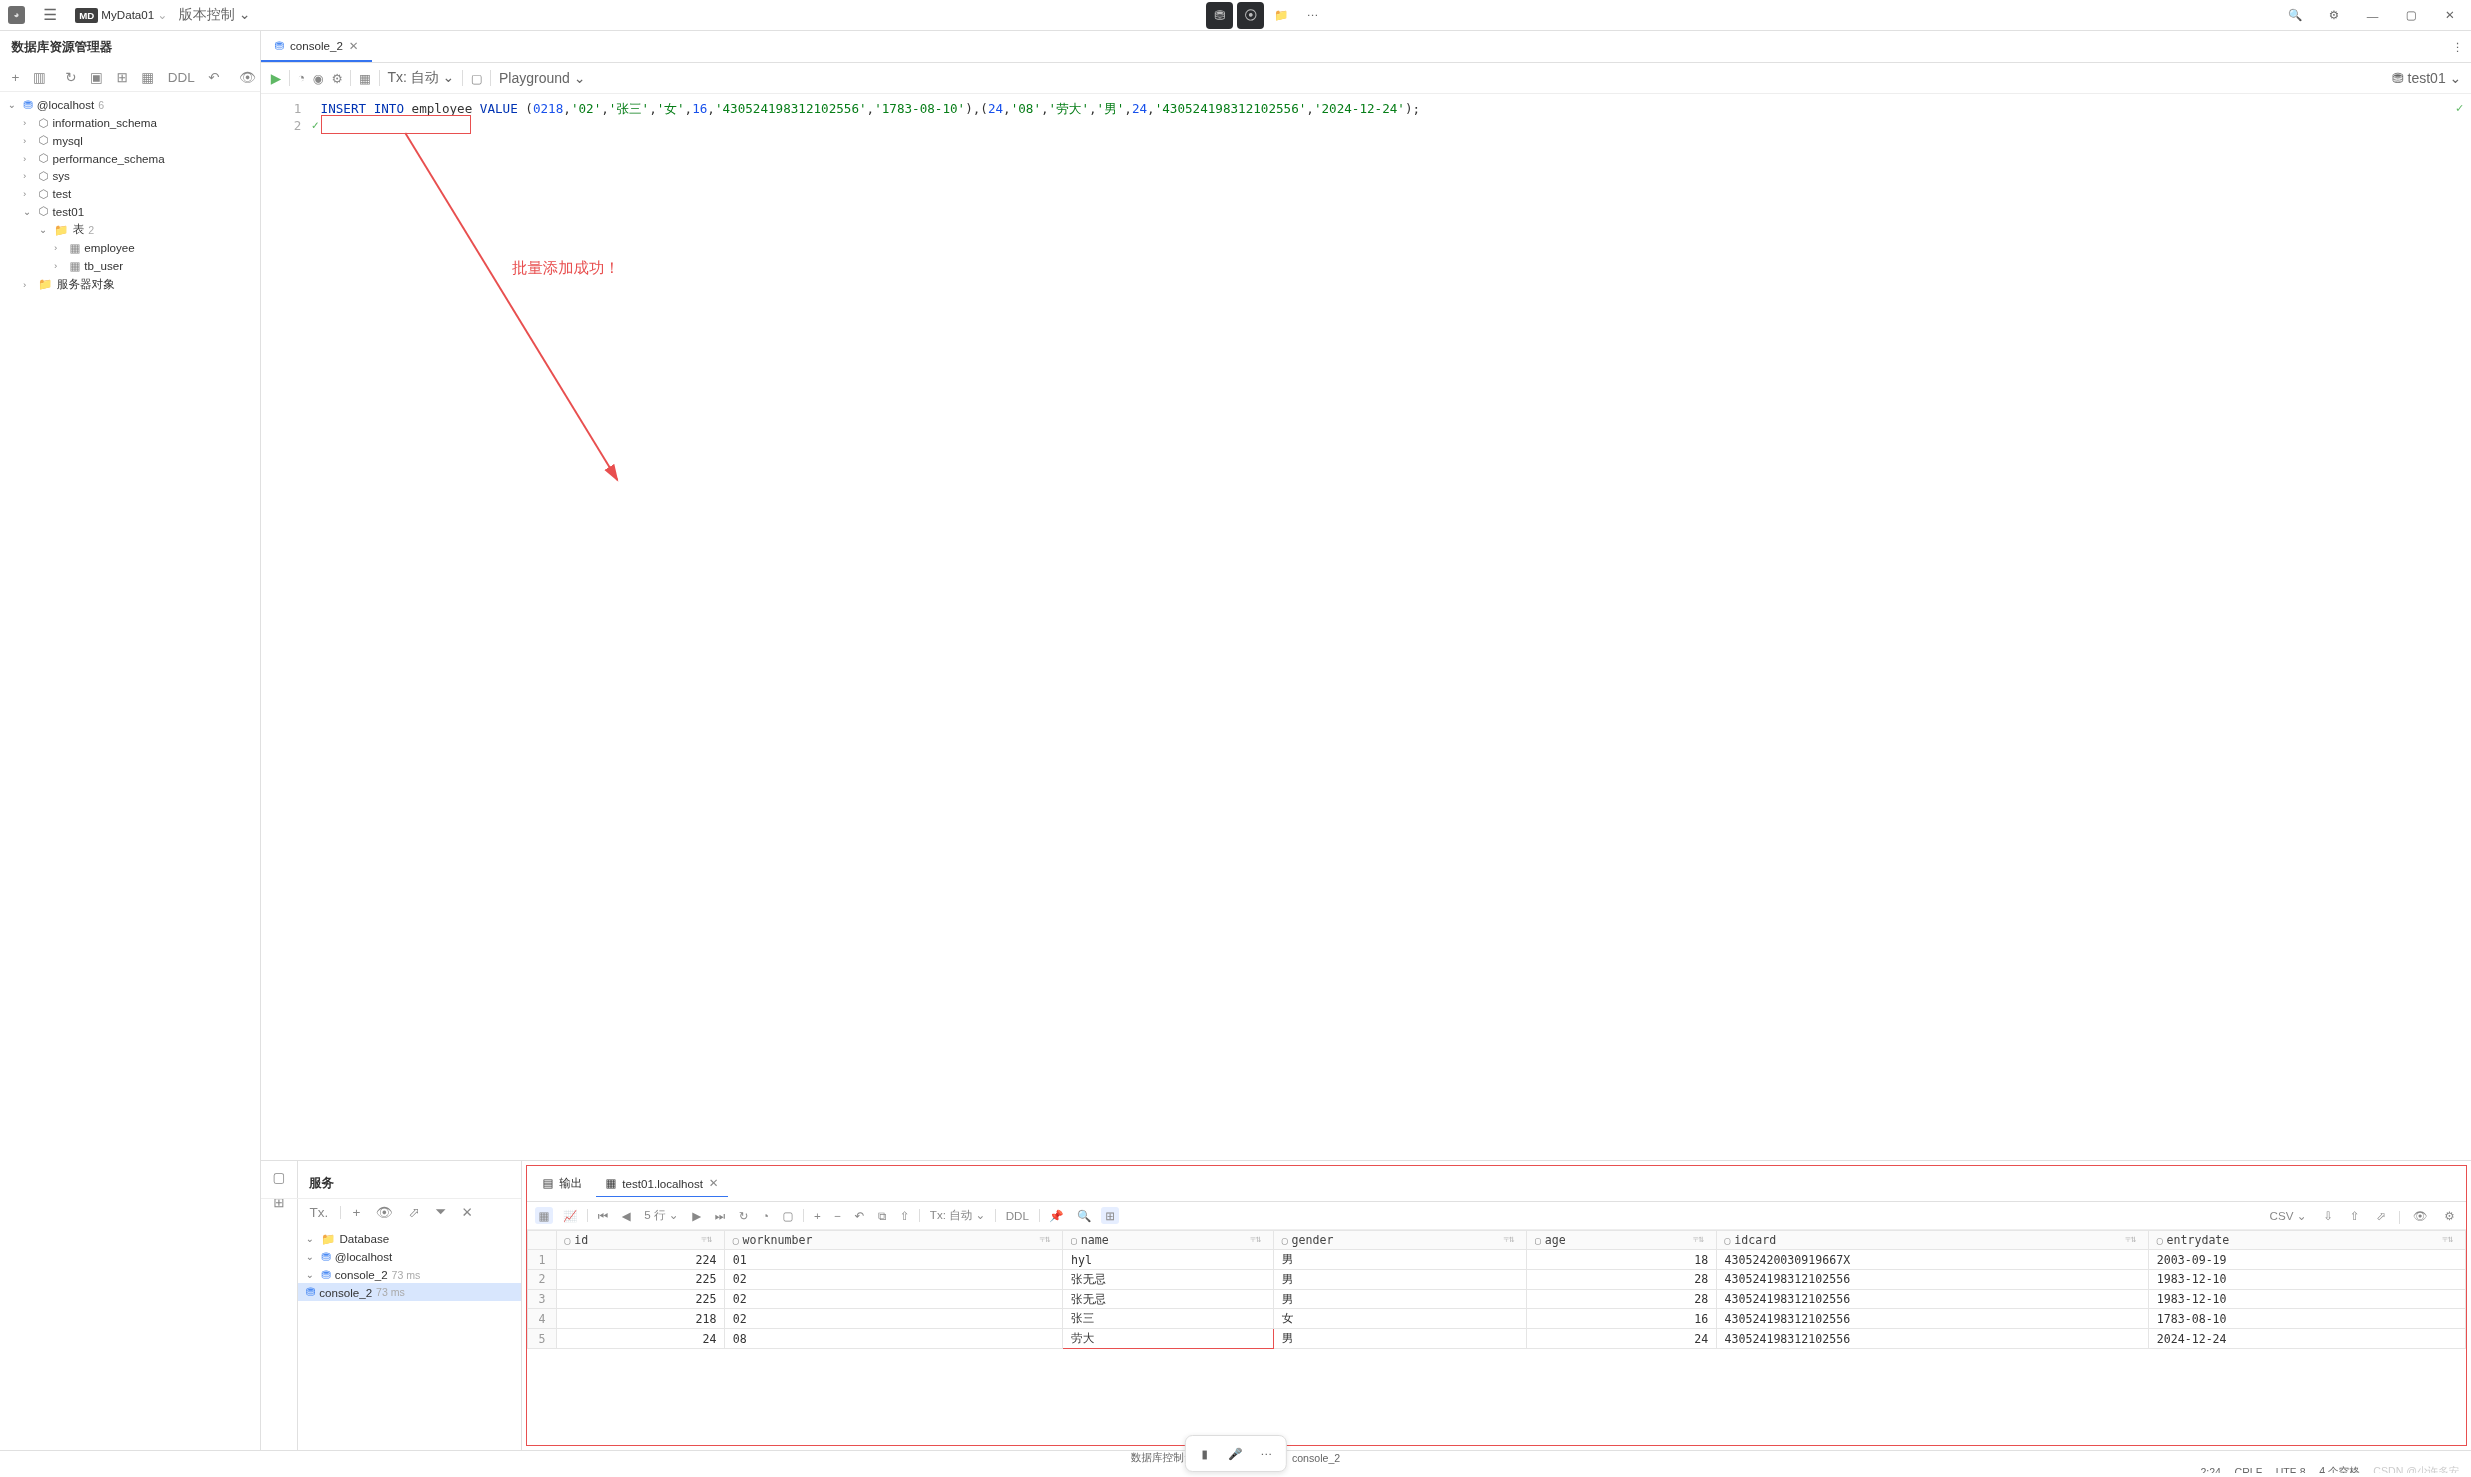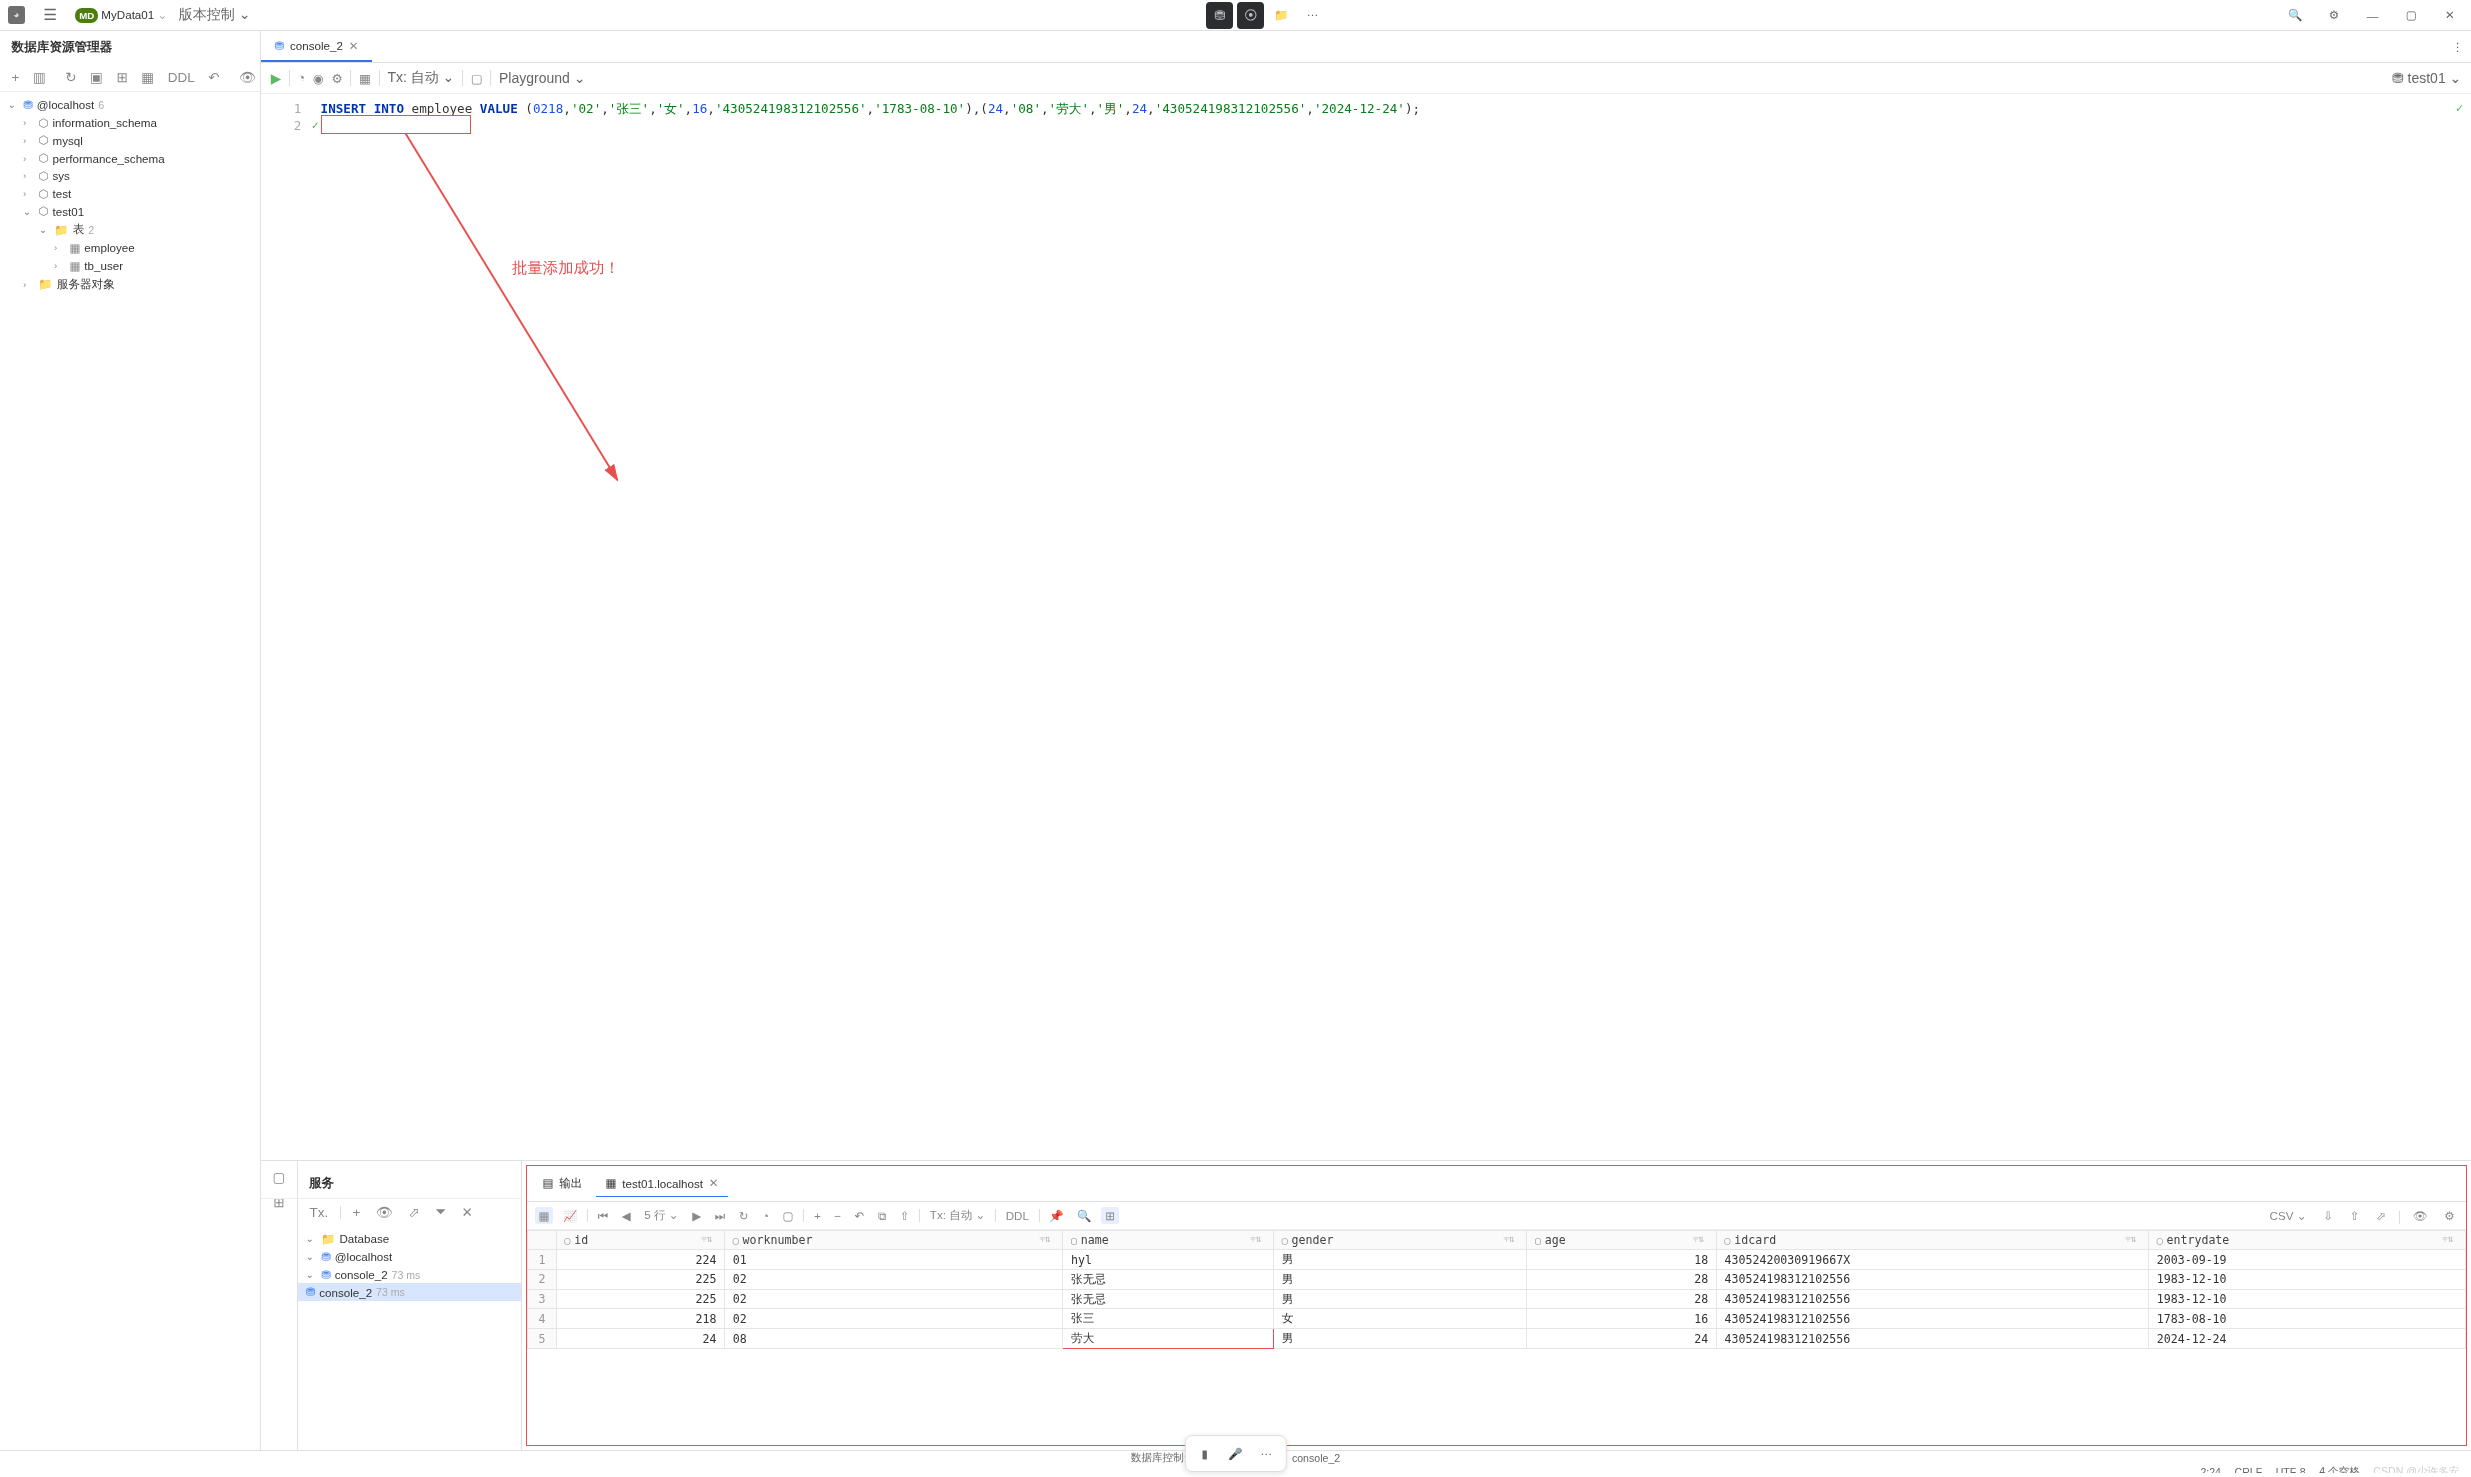--- a/index.html
+++ b/index.html
@@ -5,21 +5,21 @@
     * { margin: 0; padding: 0; box-sizing: border-box; }
     body { font-family: "Segoe UI", "Microsoft YaHei", sans-serif; font-size: 11.6px; background: #fff; color: #333; }
     
     
     .titlebar { display: flex; align-items: center; height: 31px; background: #fff; border-bottom: 1px solid #e0e0e0; padding: 0 7.7px; }
     .titlebar .left { display: flex; align-items: center; gap: 11.6px; }
     .titlebar .center { flex: 1; display: flex; justify-content: center; gap: 3.9px; }
     .titlebar .right { display: flex; align-items: center; gap: 11.6px; }
     .logo-icon { width: 17.4px; height: 17.4px; background: #6e6e6e; border-radius: 2.9px; display: flex; align-items: center; justify-content: center; color: #ddd; font-size: 9.7px; }
     .menu-icon { font-size: 15.4px; color: #666; }
-    .md-badge { background: #4d7c0f; color: #fff; padding: 1.9px 3.9px; border-radius: 7px; font-size: 9.7px; font-weight: bold; }
+    .md-badge { background: #404040; color: #fff; padding: 1.9px 3.9px; border-radius: 2px; font-size: 9.7px; font-weight: bold; }
     .project-name { font-weight: 500; }
     .icon-btn { display: inline-flex; align-items: center; justify-content: center; width: 27px; height: 27px; color: #666; cursor: pointer; border-radius: 3.9px; }
     .center-btn { width: 27px; height: 27px; display: flex; align-items: center; justify-content: center; background: #3c3f41; color: #bbb; border-radius: 3.9px; cursor: pointer; font-size: 13.5px; }
     .center-btn.active { background: #2b2d30; }
     
     
     .layout { display: flex; height: calc(100vh - 58px); }
     .sidebar { width: 261px; border-right: 1px solid #e0e0e0; display: flex; flex-direction: column; }
     .sidebar-title { padding: 7.7px 11.6px; font-weight: bold; font-size: 12.6px; }
     .sidebar-toolbar { display: flex; align-items: center; gap: 5.8px; padding: 3.9px 7.7px; border-bottom: 1px solid #eee; }
@@ -48,21 +48,21 @@
     .et-btn { color: #888; font-size: 12.6px; cursor: pointer; }
     .et-sep { width: 1px; height: 15.4px; background: #ddd; }
     .et-dropdown { color: #666; font-size: 14px; cursor: pointer; }
     
     .code-editor { flex: 1; display: flex; position: relative; font-family: "Consolas", monospace; font-size: 12.6px; }
     .gutter { width: 48px; background: #fff; text-align: right; padding: 5.8px 7.7px 0 0; color: #aaa; user-select: none; }
     .gutter-line { height: 17.4px; line-height: 17.4px; position: relative; }
     .check { color: #5fb865; position: absolute; right: -17.4px; font-size: 11.6px; }
     .code-body { flex: 1; padding: 5.8px 11.6px; position: relative; }
     .code-line { height: 17.4px; line-height: 17.4px; white-space: pre; }
-    .kw { color: #0033b3; font-weight: bold; }
+    .kw { color: #0033b3; font-weight: normal; }
     .str { color: #067d17; }
     .num { color: #1750eb; }
     .code-highlight { position: absolute; border: 1.9px solid #e84f4f; padding: 0 1.9px; top: 21px; left: 11.6px; height: 19.3px; }
     .annotation { position: absolute; color: #e84f4f; font-size: 15.4px; font-weight: 500; }
     .arrow-svg { position: absolute; pointer-events: none; }
     .editor-right-icon { position: absolute; right: 7.7px; top: 5.8px; color: #5fb865; }
     
     
     .services { border-top: 1px solid #e0e0e0; height: 290px; display: flex; }
     .services-left { width: 261px; border-right: 1px solid #e0e0e0; display: flex; flex-direction: column; }

